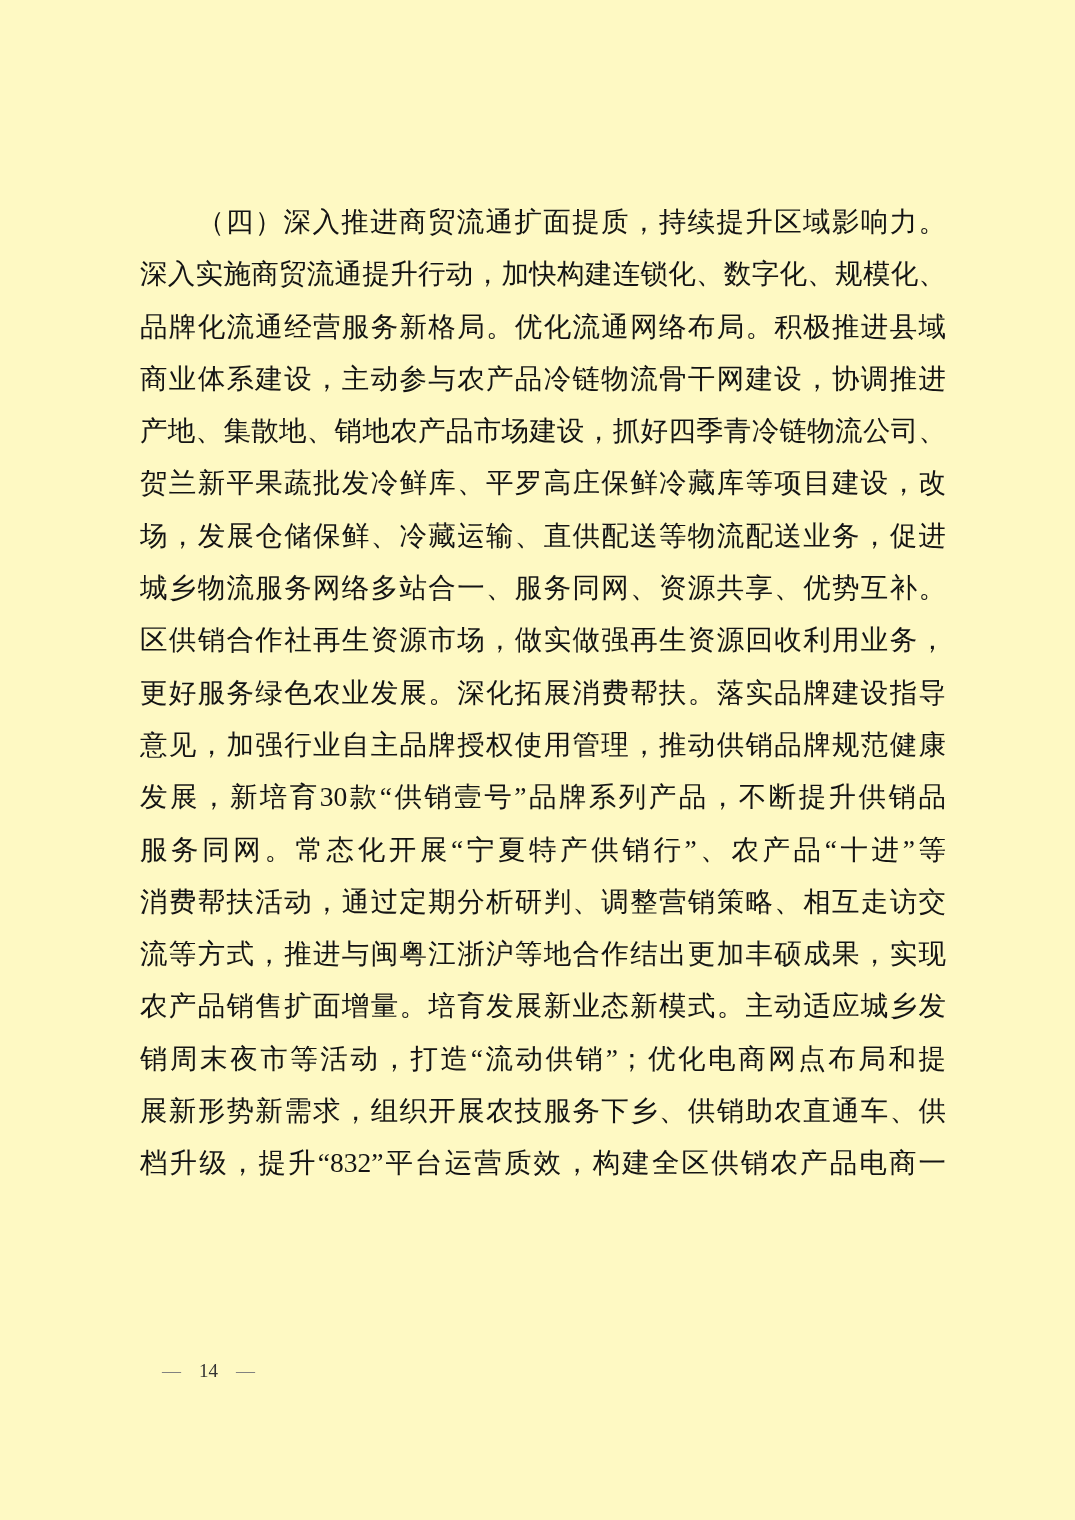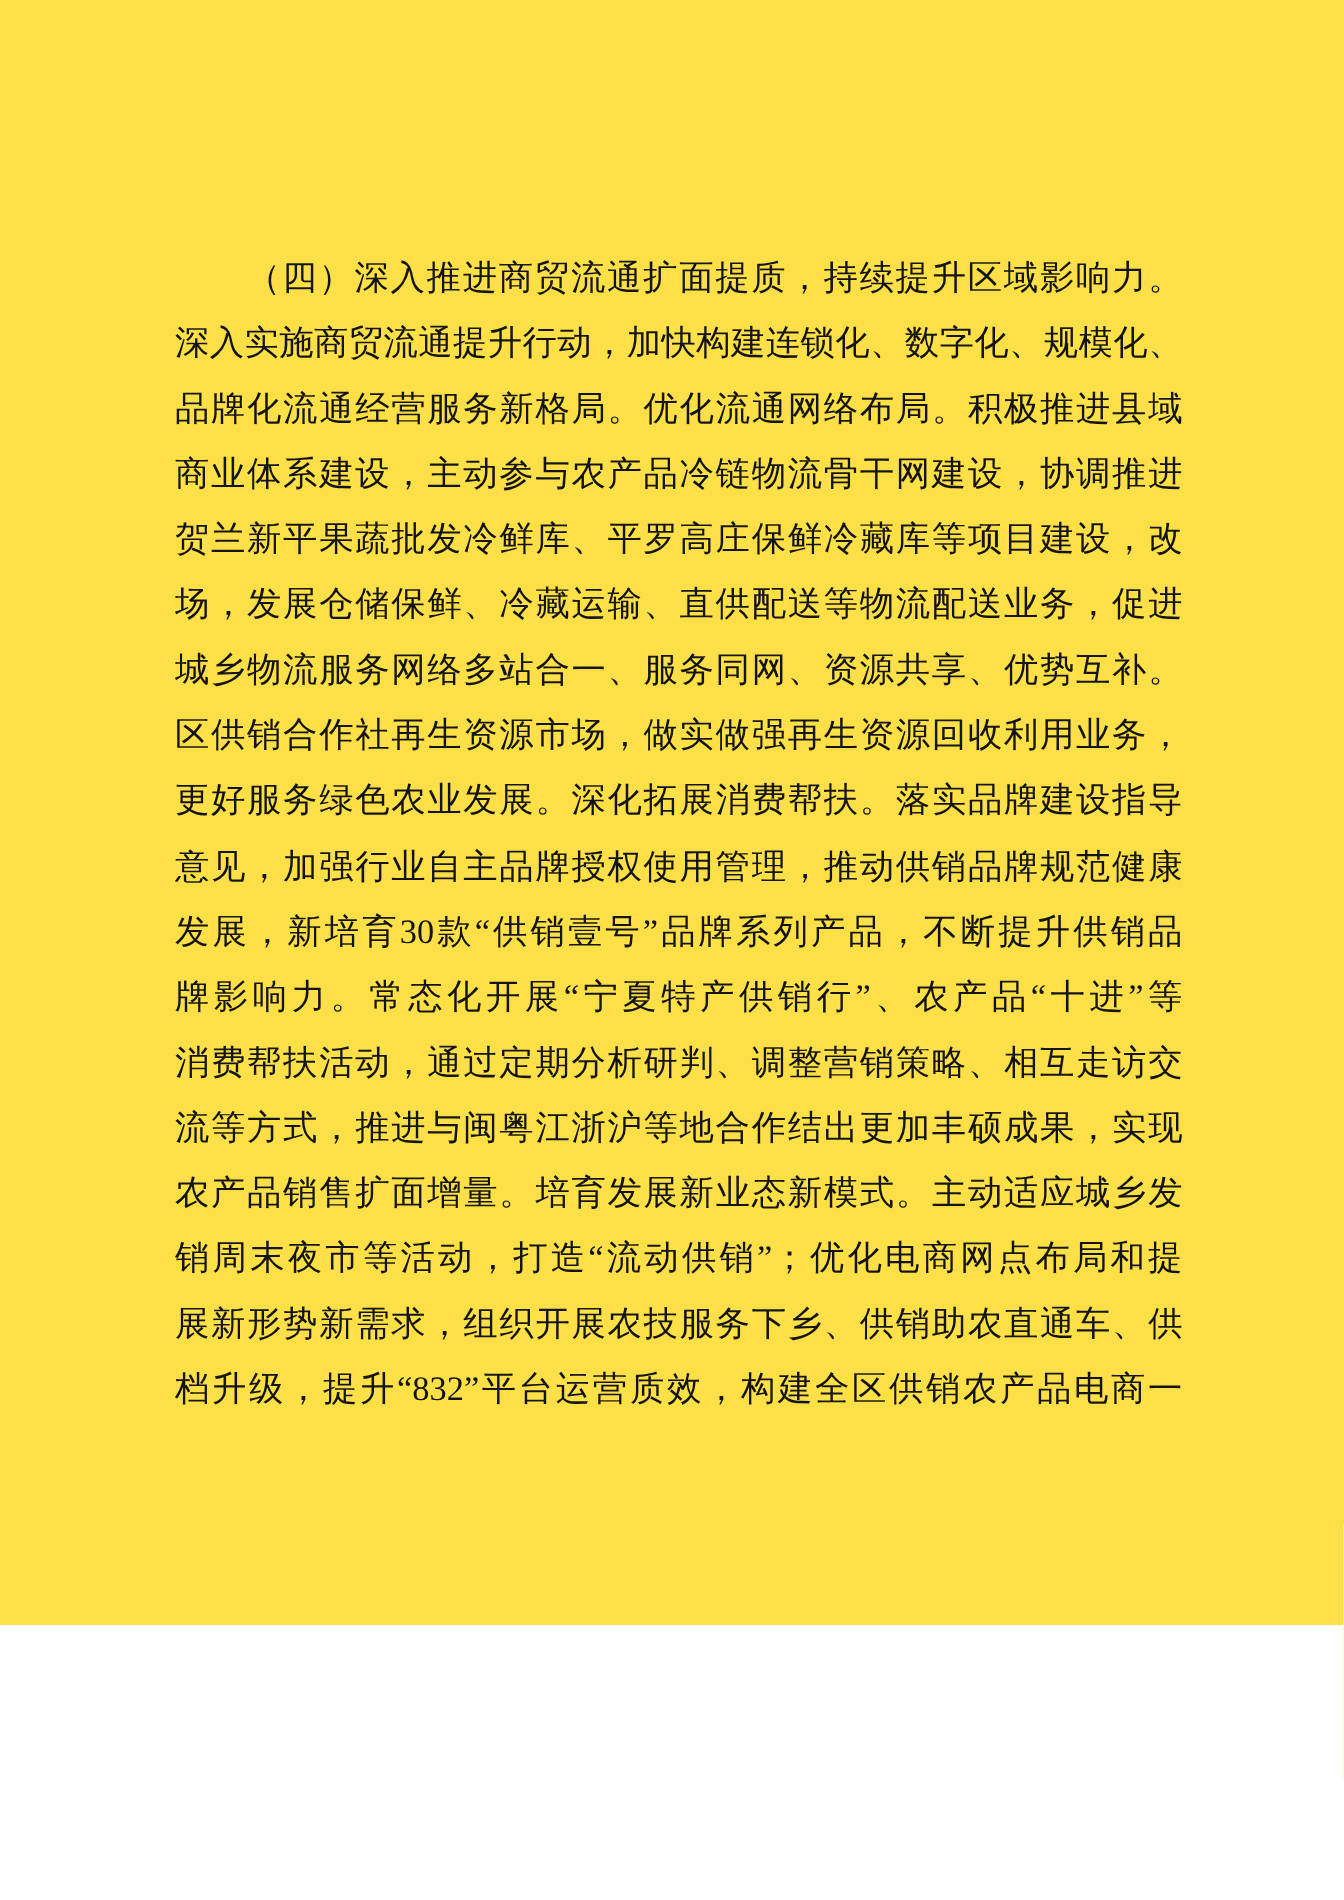--- a/index.html
+++ b/index.html
@@ -4,22 +4,22 @@
 <title>Document Page</title>
 <style>
   html, body {
     margin: 0;
     padding: 0;
     background: #ffffff;
   }
   .page {
     position: relative;
     width: 1075px;
-    height: 1300px;
-    background: #fde047;
+    height: 1520px;
+    background: #fef9c3;
     overflow: hidden;
     font-family: "Liberation Serif", "DejaVu Serif", serif;
   }
   .text-block {
     position: absolute;
     left: 140px;
     top: 196px;
     width: 806px;
   }
   .line {
@@ -70,28 +70,29 @@
 <body>
 
 <div class="page">
 
   <div class="text-block">
 
   <div class="line kai indent"><span class="seg">（四）深入推进商贸流通扩面提质，持续提升区域影响力。</span></div>
       <div class="line"><span class="seg">深入实施商贸流通提升行动，加快构建连锁化、数字化、规模化、</span></div>
       <div class="line"><span class="seg">品牌化流通经营服务新格局。</span><span class="seg bold">优化流通网络布局。</span><span class="seg">积极推进县域</span></div>
       <div class="line"><span class="seg">商业体系建设，主动参与农产品冷链物流骨干网建设，协调推进</span></div>
+      <div class="line"><span class="seg">产地、集散地、销地农产品市场建设，抓好四季青冷链物流公司、</span></div>
       <div class="line"><span class="seg">贺兰新平果蔬批发冷鲜库、平罗高庄保鲜冷藏库等项目建设，改</span></div>
       <div class="line"><span class="seg">场，发展仓储保鲜、冷藏运输、直供配送等物流配送业务，促进</span></div>
       <div class="line"><span class="seg">城乡物流服务网络多站合一、服务同网、资源共享、优势互补。</span></div>
       <div class="line"><span class="seg">区供销合作社再生资源市场，做实做强再生资源回收利用业务，</span></div>
       <div class="line"><span class="seg">更好服务绿色农业发展。</span><span class="seg bold">深化拓展消费帮扶。</span><span class="seg">落实品牌建设指导</span></div>
       <div class="line"><span class="seg">意见，加强行业自主品牌授权使用管理，推动供销品牌规范健康</span></div>
       <div class="line"><span class="seg">发展，新培育30款“供销壹号”品牌系列产品，不断提升供销品</span></div>
-      <div class="line"><span class="seg">牌影响力。常态化开展“宁夏特产供销行”、农产品“十进”等</span></div>
+      <div class="line"><span class="seg">服务同网。常态化开展“宁夏特产供销行”、农产品“十进”等</span></div>
       <div class="line"><span class="seg">消费帮扶活动，通过定期分析研判、调整营销策略、相互走访交</span></div>
       <div class="line"><span class="seg">流等方式，推进与闽粤江浙沪等地合作结出更加丰硕成果，实现</span></div>
       <div class="line"><span class="seg">农产品销售扩面增量。</span><span class="seg bold">培育发展新业态新模式。</span><span class="seg">主动适应城乡发</span></div>
       <div class="line"><span class="seg">销周末夜市等活动，打造“流动供销”；优化电商网点布局和提</span></div>
       <div class="line"><span class="seg">展新形势新需求，组织开展农技服务下乡、供销助农直通车、供</span></div>
       <div class="line"><span class="seg">档升级，提升“832”平台运营质效，构建全区供销农产品电商一</span></div>
     </div>
 
   <div class="footer">
     <span class="dash">—</span><span class="num">14</span><span class="dash">—</span>

